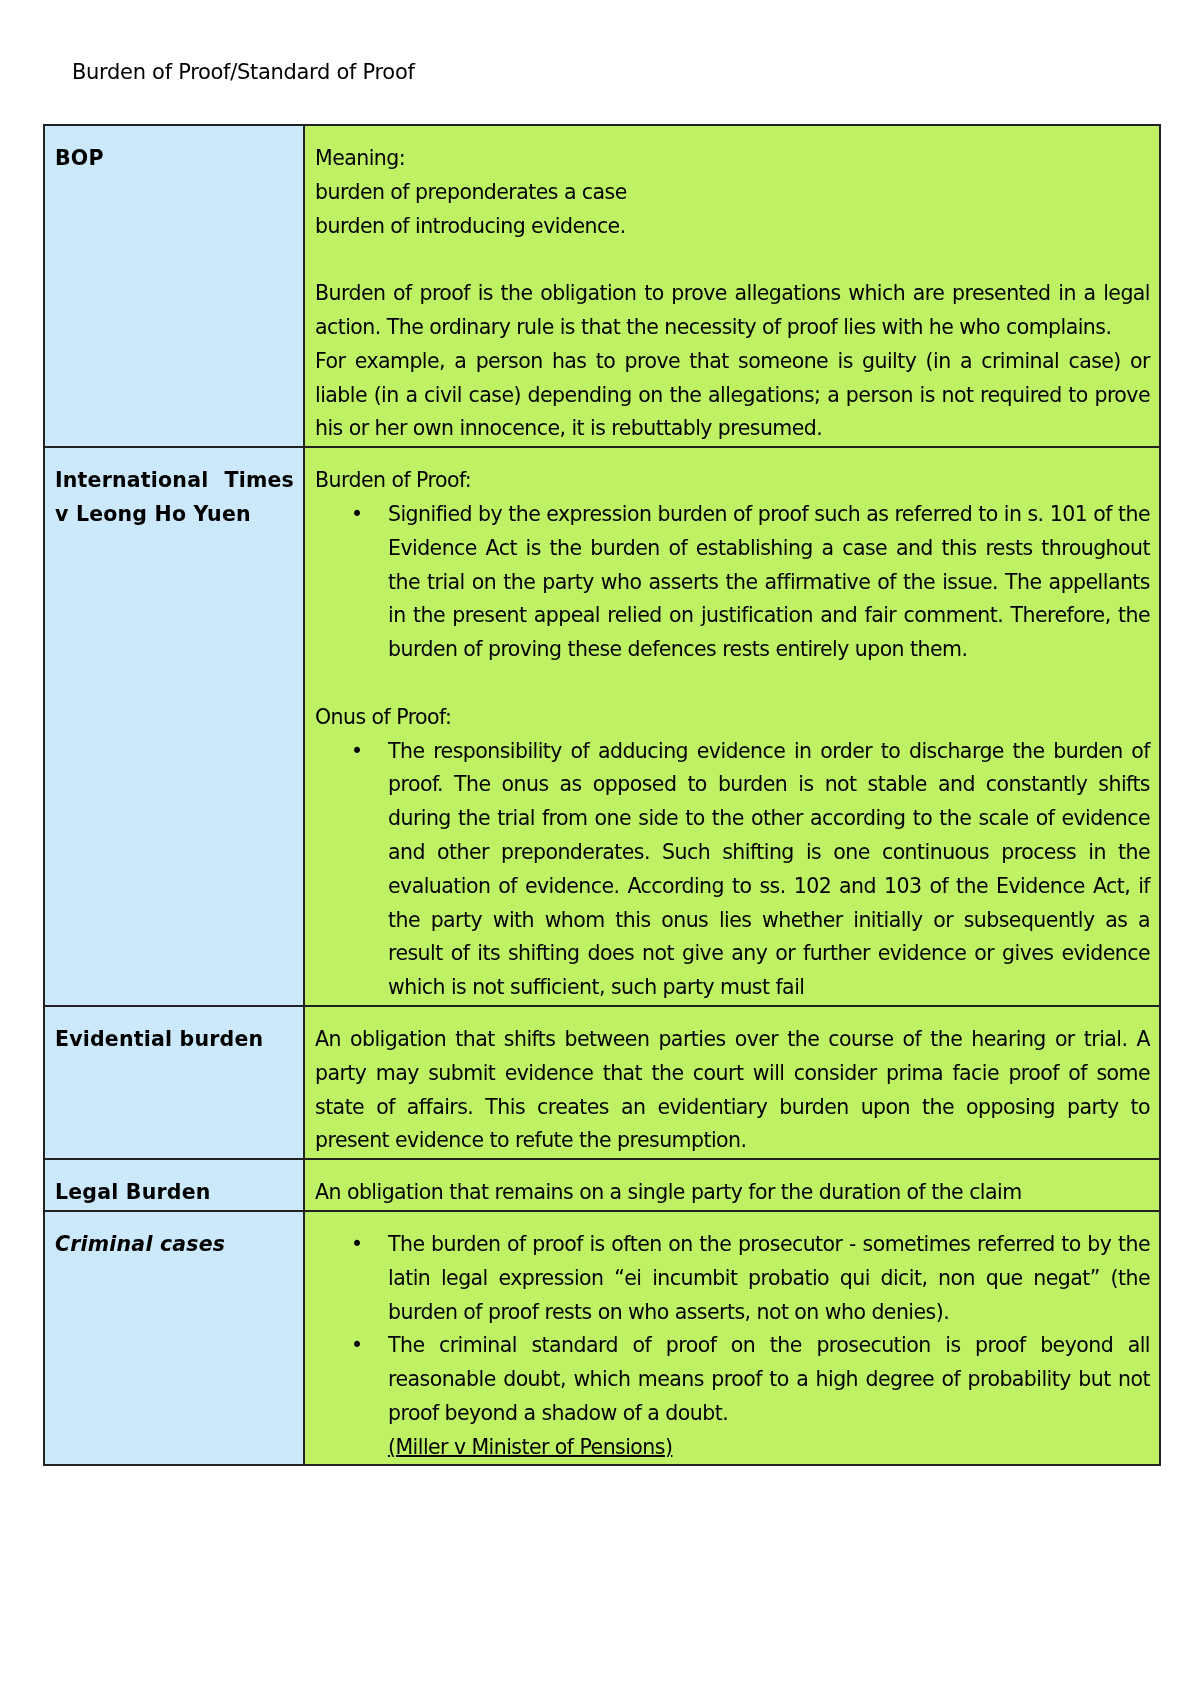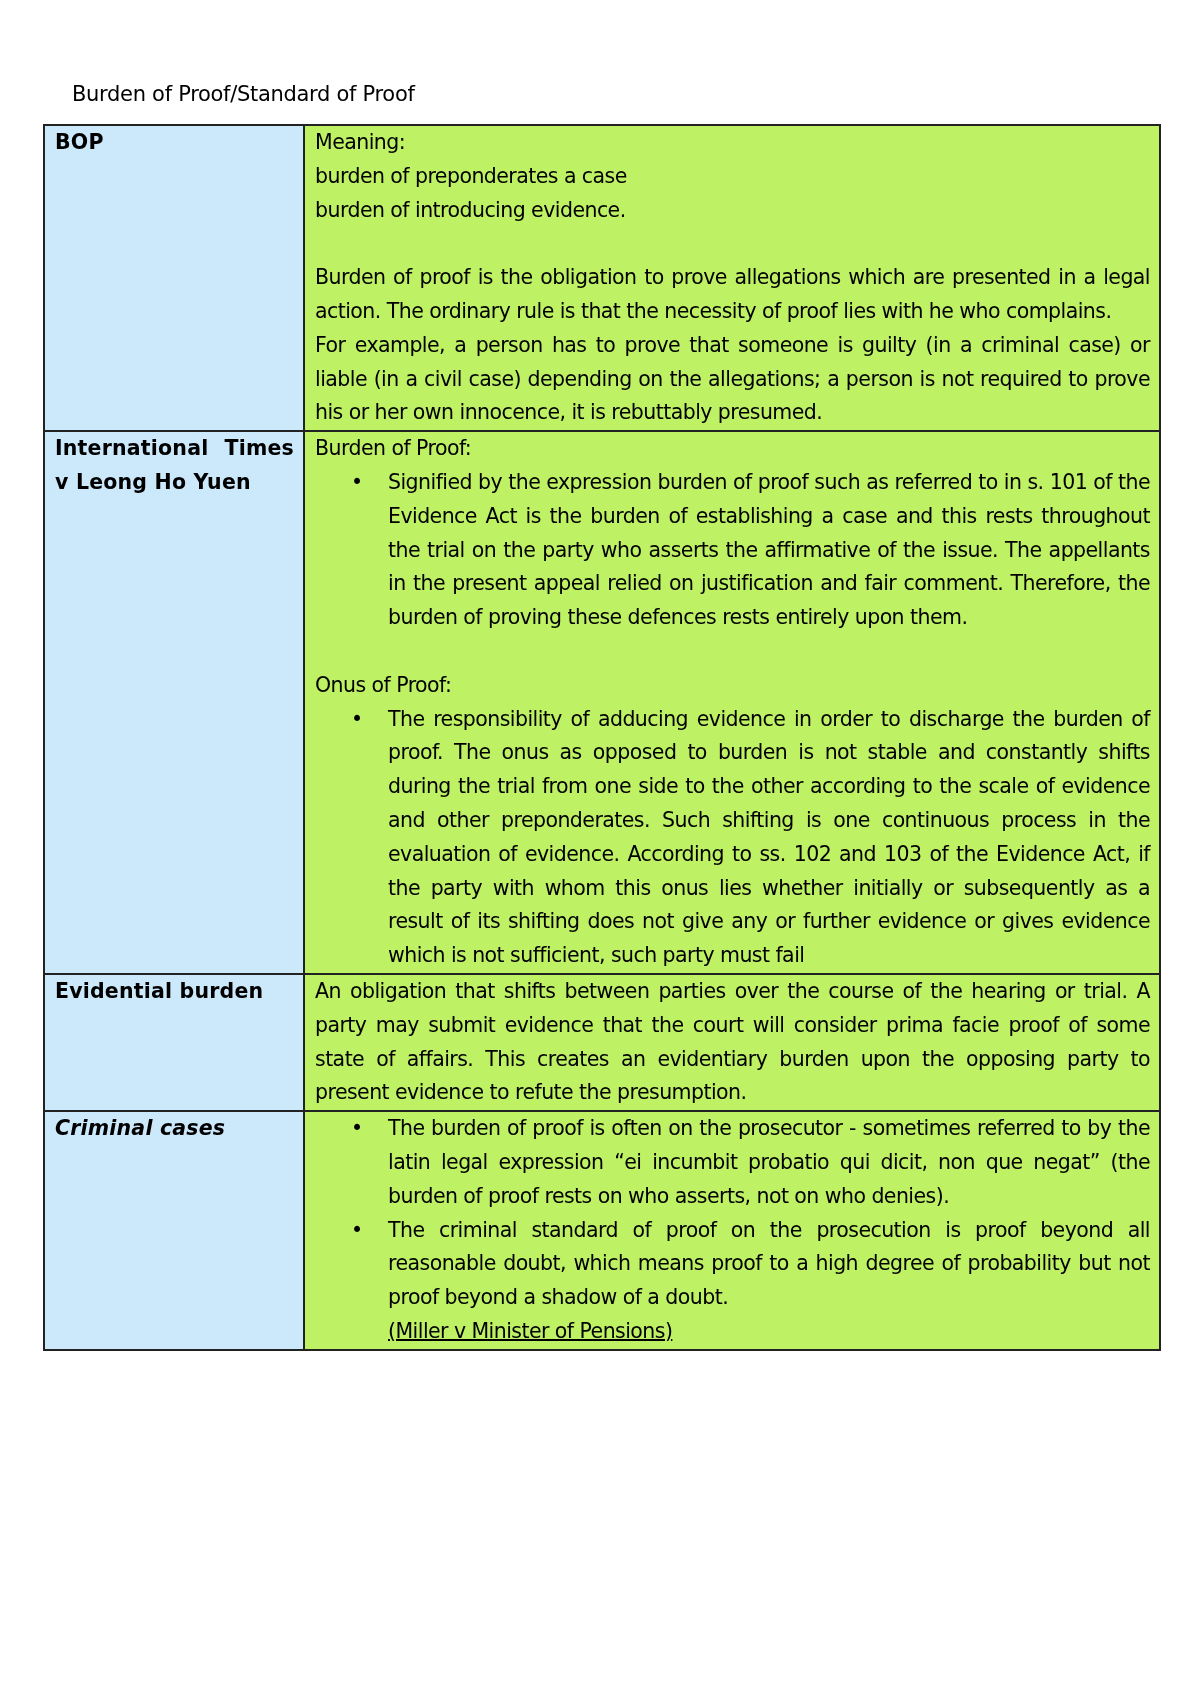--- a/index.html
+++ b/index.html
@@ -11,36 +11,36 @@
       width: 1200px;
       height: 1696px;
       position: relative;
       font-family: "DejaVu Sans", sans-serif;
       color: #000;
       overflow: hidden;
     }
     .doc-title {
       position: absolute;
       left: 72px;
-      top: 82px;
+      top: 60px;
       font-size: 21px;
       letter-spacing: -0.3px;
     }
     table.bop-table {
       position: absolute;
       left: 43px;
       top: 124px;
       width: 1118px;
       border-collapse: collapse;
       table-layout: fixed;
     }
     table.bop-table td {
       border: 2px solid #222;
       vertical-align: top;
-      padding: 0 9px 0 10px;
+      padding: 16px 9px 0 10px;
       font-size: 20.5px;
       line-height: 33.8px;
     }
     td.term-cell {
       width: 239px;
       background: #cce8fb;
       font-weight: bold;
       font-size: 19px;
       letter-spacing: 0.2px;
       padding-top: 2px;
@@ -118,20 +118,26 @@
       </td>
     </tr>
 
     <tr>
       <td class="term-cell">Evidential burden</td>
       <td class="def-cell">
         <span class="para">An obligation that shifts between parties over the course of the hearing or trial. A party may submit evidence that the court will consider prima facie proof of some state of affairs. This creates an evidentiary burden upon the opposing party to present evidence to refute the presumption.</span>
       </td>
     </tr>
 
+    <tr>
+      <td class="term-cell">Legal Burden</td>
+      <td class="def-cell">
+        <span class="para">An obligation that remains on a single party for the duration of the claim</span>
+      </td>
+    </tr>
 
     <tr>
       <td class="term-cell" style="font-style: italic;">Criminal cases</td>
       <td class="def-cell">
         <ul class="bullets">
           <li>
             <span class="bullet-dot">•</span>
             <span>The burden of proof is often on the prosecutor - sometimes referred to by the latin legal expression “ei incumbit probatio qui dicit, non que negat” (the burden of proof rests on who asserts, not on who denies).</span>
           </li>
           <li>

